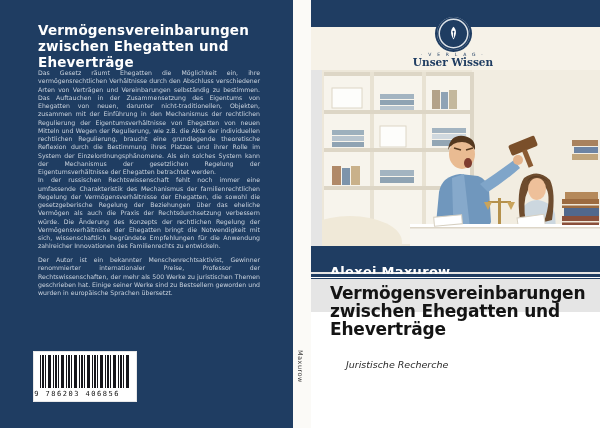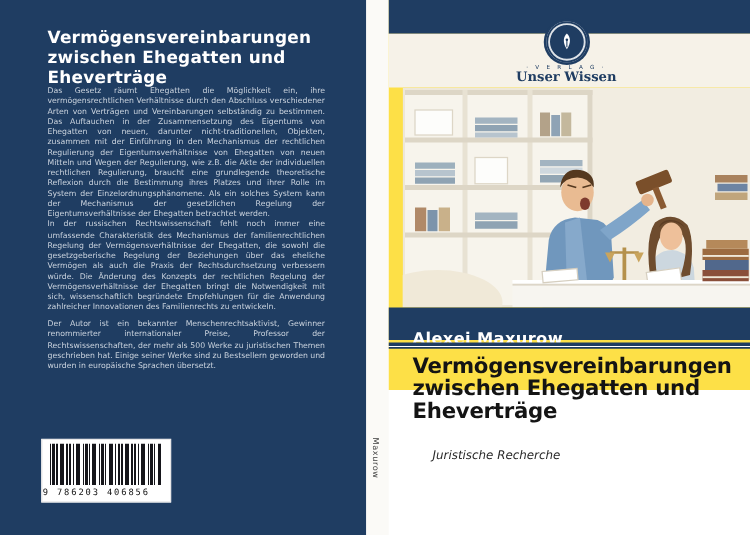--- a/index.html
+++ b/index.html
@@ -24,21 +24,21 @@
       #15151a 5px 6px,#ffffff 6px 8px,#15151a 8px 11px,#ffffff 11px 13px);}
   .barcode .digits{position:absolute;left:0;right:16px;top:39px;text-align:center;
     color:#111;font-family:"DejaVu Sans Mono",monospace;font-size:7px;letter-spacing:1.5px;}
 
   
   .spine{position:absolute;left:293px;top:0;width:18px;height:428px;background:#fbfaf7;}
   .spine-text{position:absolute;left:3px;top:350px;color:#3c3c3c;font-size:6.5px;
     writing-mode:vertical-rl;letter-spacing:.5px;}
 
   
-  .front{position:absolute;left:311px;top:0;width:289px;height:312px;background:#fde047;}
+  .front{position:absolute;left:311px;top:0;width:289px;height:312px;background:#e5e5e5;}
   .topband{position:absolute;left:0;top:0;width:289px;height:27px;background:#1f3d62;}
   .creamband{position:absolute;left:0;top:27px;width:289px;height:43px;background:#f6f2e8;}
 
   .logo{position:absolute;left:96px;top:17px;width:92px;text-align:center;}
   .logo-circle{width:33px;height:33px;margin:0 auto;border-radius:50%;background:#1f3d62;
     display:flex;align-items:center;justify-content:center;
     box-shadow:0 0 0 2px #1f3d62, inset 0 0 0 1.5px #1f3d62, inset 0 0 0 3px rgba(255,255,255,.85);}
   .logo-tag{margin-top:2px;color:#1f3d62;font-size:4.5px;letter-spacing:2.2px;}
   .logo-name{color:#1f3d62;font-family:"DejaVu Serif",serif;font-weight:bold;
     font-size:10.5px;line-height:11px;}

